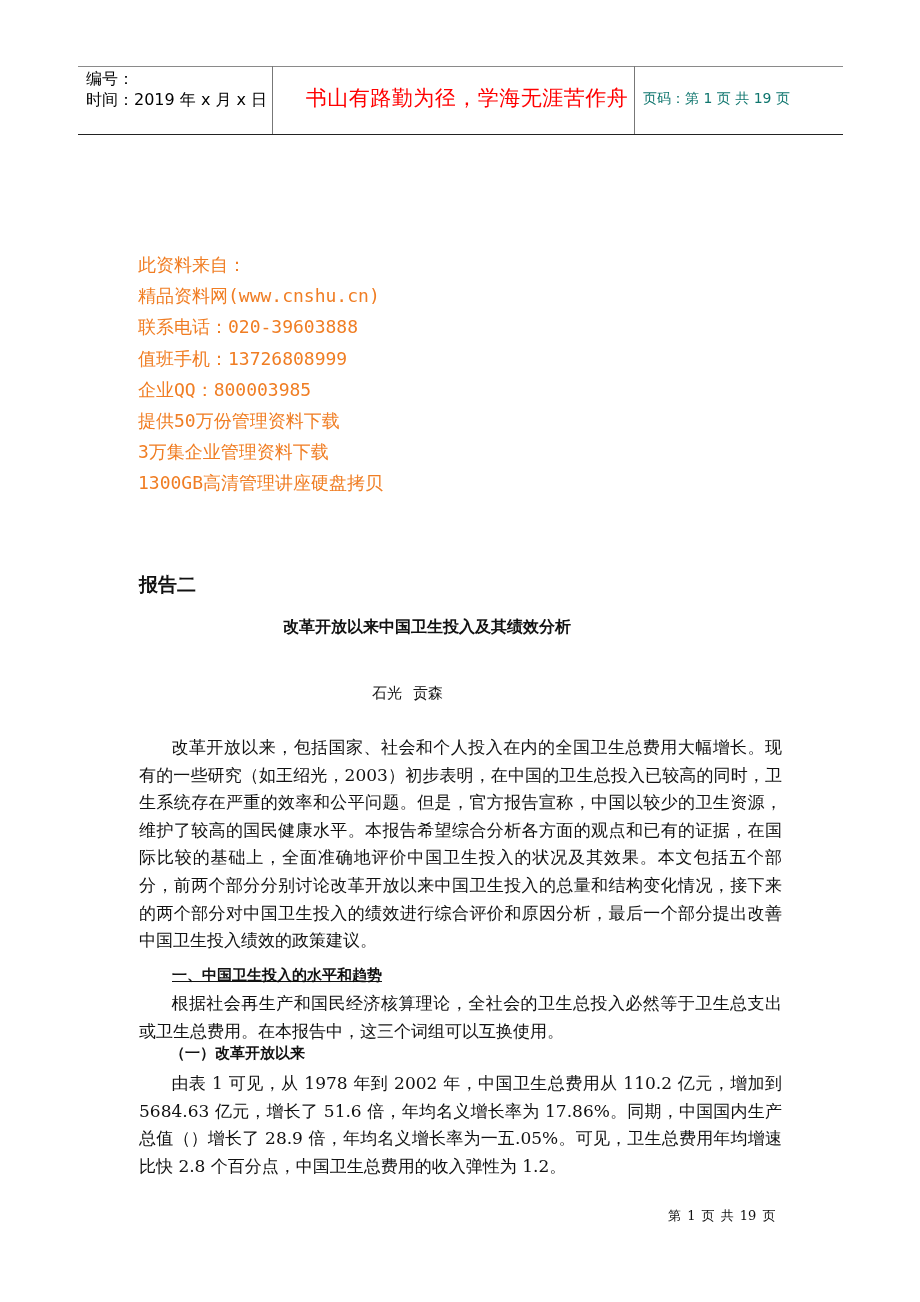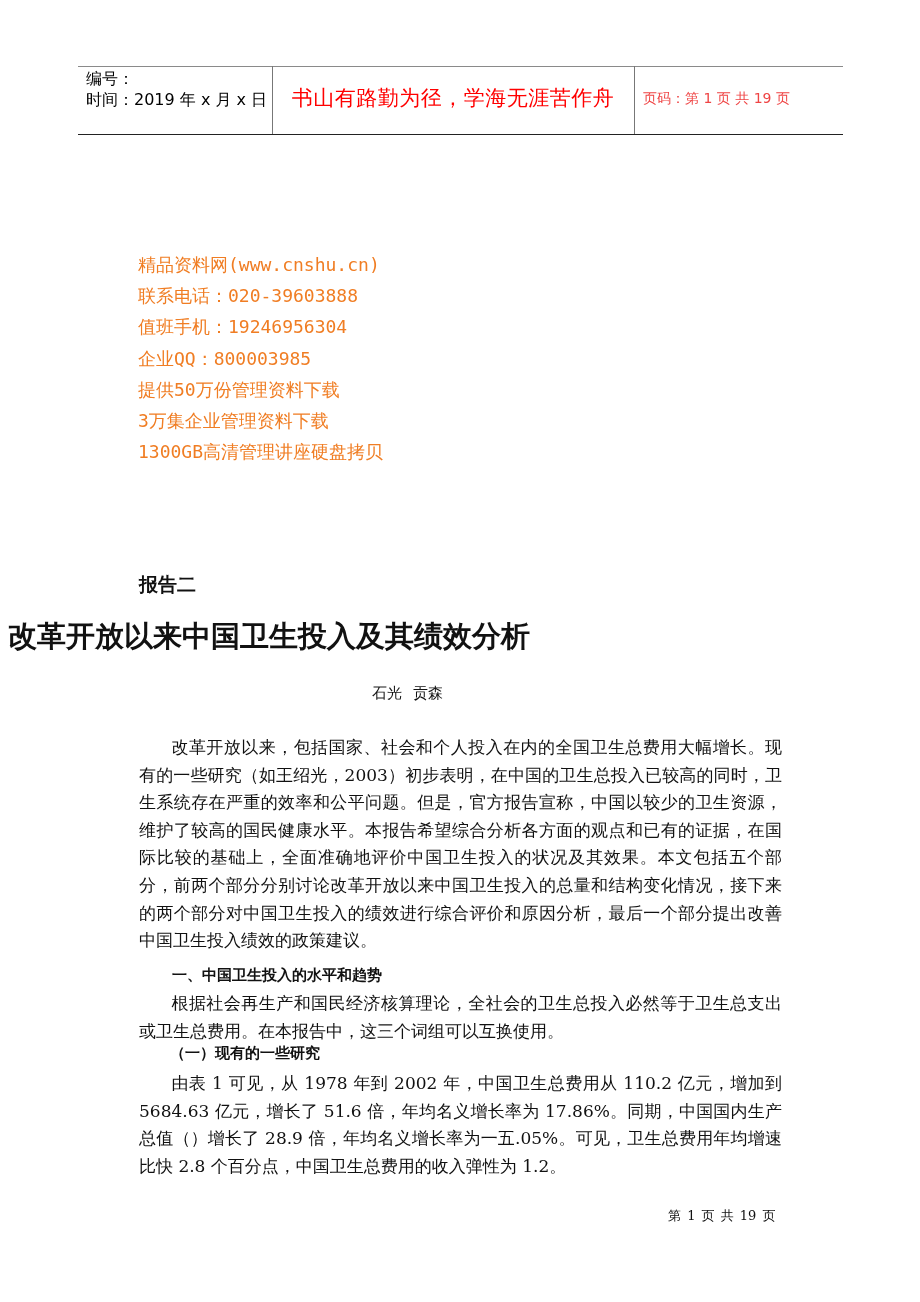--- a/index.html
+++ b/index.html
@@ -6,35 +6,35 @@
   body { width: 920px; height: 1302px; position: relative; overflow: hidden;
          font-family: "DejaVu Serif", "Liberation Serif", serif; color: #111; }
   .abs { position: absolute; }
 
   
   .hdr-top { left: 78px; top: 66px; width: 765px; height: 0; border-top: 1px solid #8a8a8a; }
   .hdr-bot { left: 78px; top: 134px; width: 765px; height: 0; border-top: 1px solid #222; }
   .hdr-v1 { left: 272px; top: 66px; width: 0; height: 68px; border-left: 1px solid #777; }
   .hdr-v2 { left: 634px; top: 66px; width: 0; height: 68px; border-left: 1px solid #777; }
   .hdr-left { left: 86px; top: 68px; font-family: "DejaVu Sans", "Liberation Sans", sans-serif; font-size: 16px; line-height: 21px; color: #000; }
-  .hdr-mid { left: 272px; top: 84px; width: 362px; text-align: center; font-family: "DejaVu Sans", "Liberation Sans", sans-serif; font-size: 21px; color: #ff0000; letter-spacing: 0.5px; }
-  .hdr-right { left: 643px; top: 90px; font-family: "DejaVu Sans", "Liberation Sans", sans-serif; font-size: 14px; color: #ef4444; }
+  .hdr-mid { left: 272px; top: 84px; width: 362px; text-align: center; font-family: "DejaVu Sans", "Liberation Sans", sans-serif; font-size: 21px; color: #ff0000; letter-spacing: 0.5px; padding-left: 14px; }
+  .hdr-right { left: 643px; top: 90px; font-family: "DejaVu Sans", "Liberation Sans", sans-serif; font-size: 14px; color: #0f766e; }
 
   
   .promo { left: 138px; top: 249px; font-family: "DejaVu Sans Mono", "Liberation Mono", monospace; font-size: 18px; line-height: 31.2px; color: #f07d23; }
   .promo div { white-space: nowrap; }
 
   .report-no { left: 139px; top: 572px; font-family: "DejaVu Sans", "Liberation Sans", sans-serif; font-weight: bold; font-size: 19px; color: #111; }
-  .title { left: 0; top: 617px; width: 846px; font-family: "DejaVu Sans", "Liberation Sans", sans-serif; font-weight: bold; font-size: 29px; color: #111; padding-left: 8px; box-sizing: border-box; }
+  .title { left: 0; top: 617px; width: 846px; text-align: center; font-family: "DejaVu Sans", "Liberation Sans", sans-serif; font-weight: bold; font-size: 16px; color: #111; padding-left: 8px; box-sizing: border-box; }
   .authors { left: 0; top: 684px; width: 807px; text-align: center; font-size: 15px; color: #111; padding-left: 8px; box-sizing: border-box; word-spacing: 6px; }
 
   .para { left: 139px; width: 643px; font-size: 17px; line-height: 27.6px; color: #111; text-align: justify; }
   .para .indent { display: inline-block; width: 32px; }
   .p1 { top: 734px; }
-  .h1 { left: 172px; top: 966px; font-family: "DejaVu Sans", "Liberation Sans", sans-serif; font-weight: bold; font-size: 15px; color: #111; }
+  .h1 { left: 172px; top: 966px; font-family: "DejaVu Sans", "Liberation Sans", sans-serif; font-weight: bold; font-size: 15px; color: #111; text-decoration: underline; }
   .p2 { top: 990px; }
   .h2 { left: 170px; top: 1044px; font-family: "DejaVu Sans", "Liberation Sans", sans-serif; font-weight: bold; font-size: 15px; color: #111; }
   .p3 { top: 1070px; }
 
   .footer { left: 668px; top: 1207px; font-size: 13px; color: #111; word-spacing: 2px; }
 </style>
 </head>
 <body>
 
 <div class="abs hdr-top"></div>
@@ -43,34 +43,35 @@
 <div class="abs hdr-v2"></div>
 
 <div class="abs hdr-left">
   <div>编号：</div>
   <div>时间：2019 年 x 月 x 日</div>
 </div>
 <div class="abs hdr-mid">书山有路勤为径，学海无涯苦作舟</div>
 <div class="abs hdr-right">页码：第 1 页  共 19 页</div>
 
 <div class="abs promo">
+  <div>此资料来自：</div>
   <div>精品资料网(www.cnshu.cn)</div>
   <div>联系电话：020-39603888</div>
-  <div>值班手机：19246956304</div>
+  <div>值班手机：13726808999</div>
   <div>企业QQ：800003985</div>
   <div>提供50万份管理资料下载</div>
   <div>3万集企业管理资料下载</div>
   <div>1300GB高清管理讲座硬盘拷贝</div>
 </div>
 
 <div class="abs report-no">报告二</div>
 <div class="abs title">改革开放以来中国卫生投入及其绩效分析</div>
 <div class="abs authors">石光  贡森</div>
 
 <div class="abs para p1"><span class="indent"></span><span>改革开放以来，包括国家、社会和个人投入在内的全国卫生总费用大幅增长。现有的一些研究（如王绍光，2003）初步表明，在中国的卫生总投入已较高的同时，卫生系统存在严重的效率和公平问题。但是，官方报告宣称，中国以较少的卫生资源，维护了较高的国民健康水平。本报告希望综合分析各方面的观点和已有的证据，在国际比较的基础上，全面准确地评价中国卫生投入的状况及其效果。本文包括五个部分，前两个部分分别讨论改革开放以来中国卫生投入的总量和结构变化情况，接下来的两个部分对中国卫生投入的绩效进行综合评价和原因分析，最后一个部分提出改善中国卫生投入绩效的政策建议。</span></div>
 
 <div class="abs h1">一、中国卫生投入的水平和趋势</div>
 <div class="abs para p2"><span class="indent"></span><span>根据社会再生产和国民经济核算理论，全社会的卫生总投入必然等于卫生总支出或卫生总费用。在本报告中，这三个词组可以互换使用。</span></div>
 
-<div class="abs h2">（一）现有的一些研究</div>
+<div class="abs h2">（一）改革开放以来</div>
 <div class="abs para p3"><span class="indent"></span><span>由表 1 可见，从 1978 年到 2002 年，中国卫生总费用从 110.2 亿元，增加到 5684.63 亿元，增长了 51.6 倍，年均名义增长率为 17.86%。同期，中国国内生产总值（）增长了 28.9 倍，年均名义增长率为一五.05%。可见，卫生总费用年均增速比快 2.8 个百分点，中国卫生总费用的收入弹性为 1.2。</span></div>
 
 <div class="abs footer">第 1 页 共 19 页</div>
 
 </body></html>

